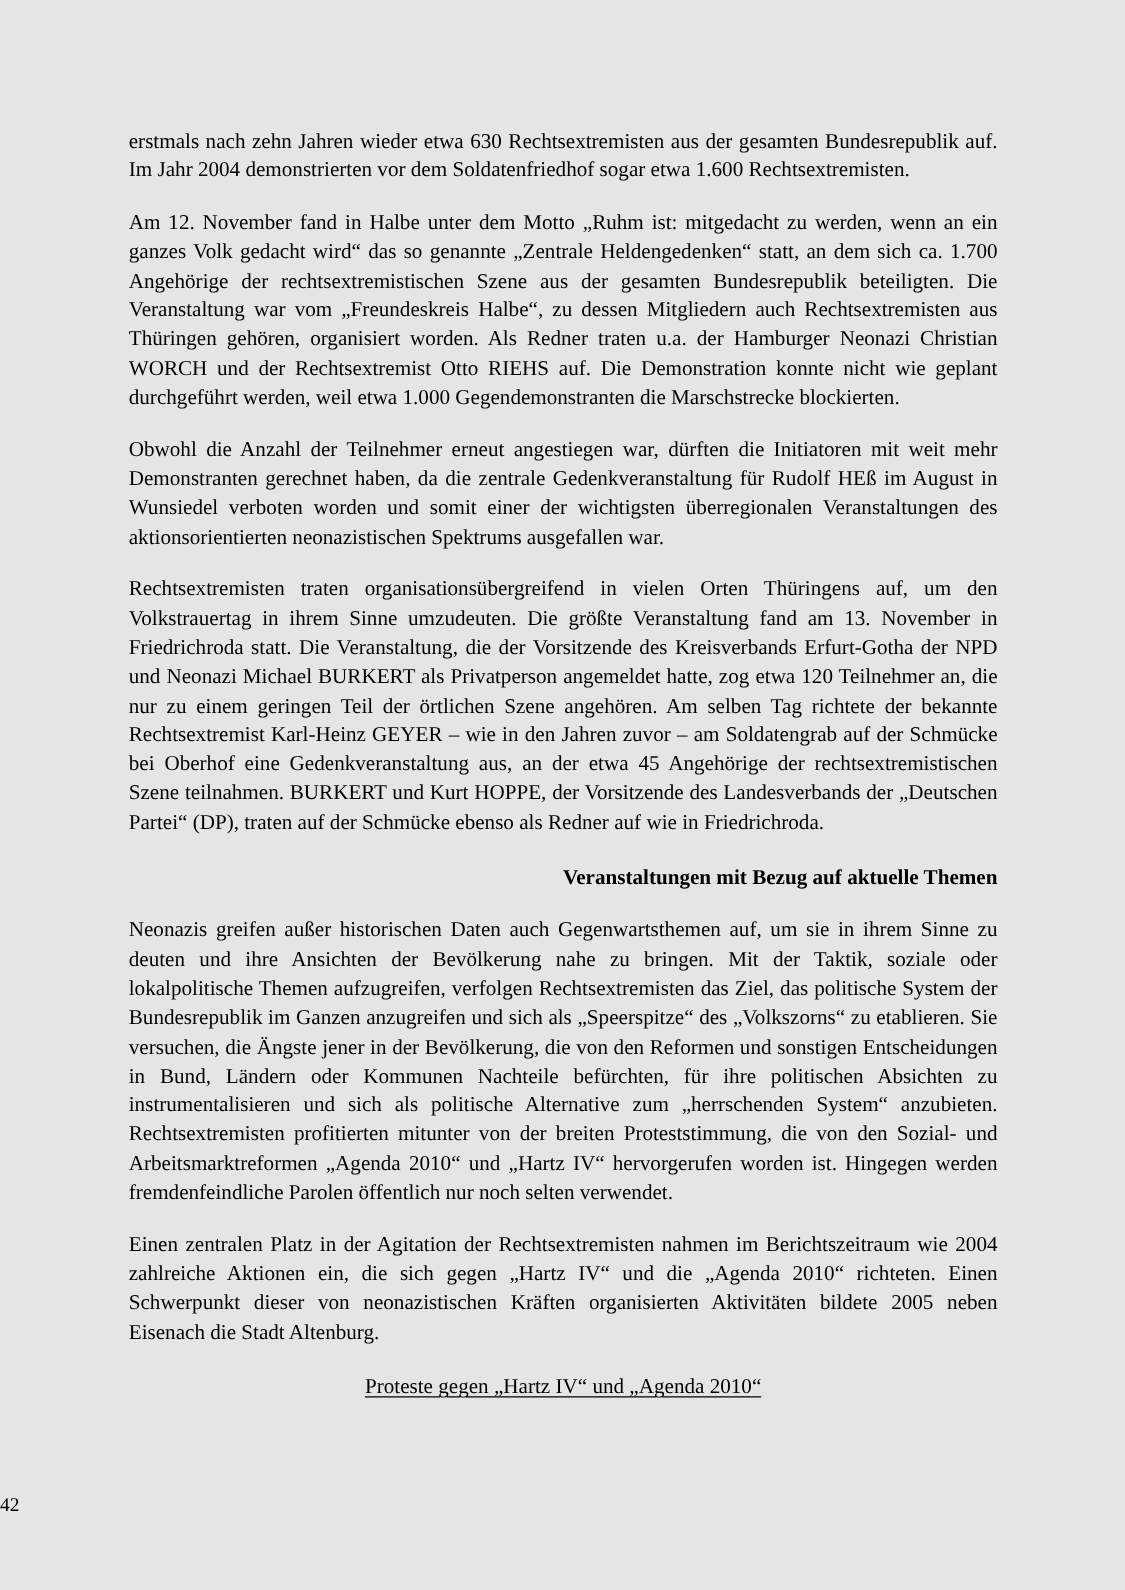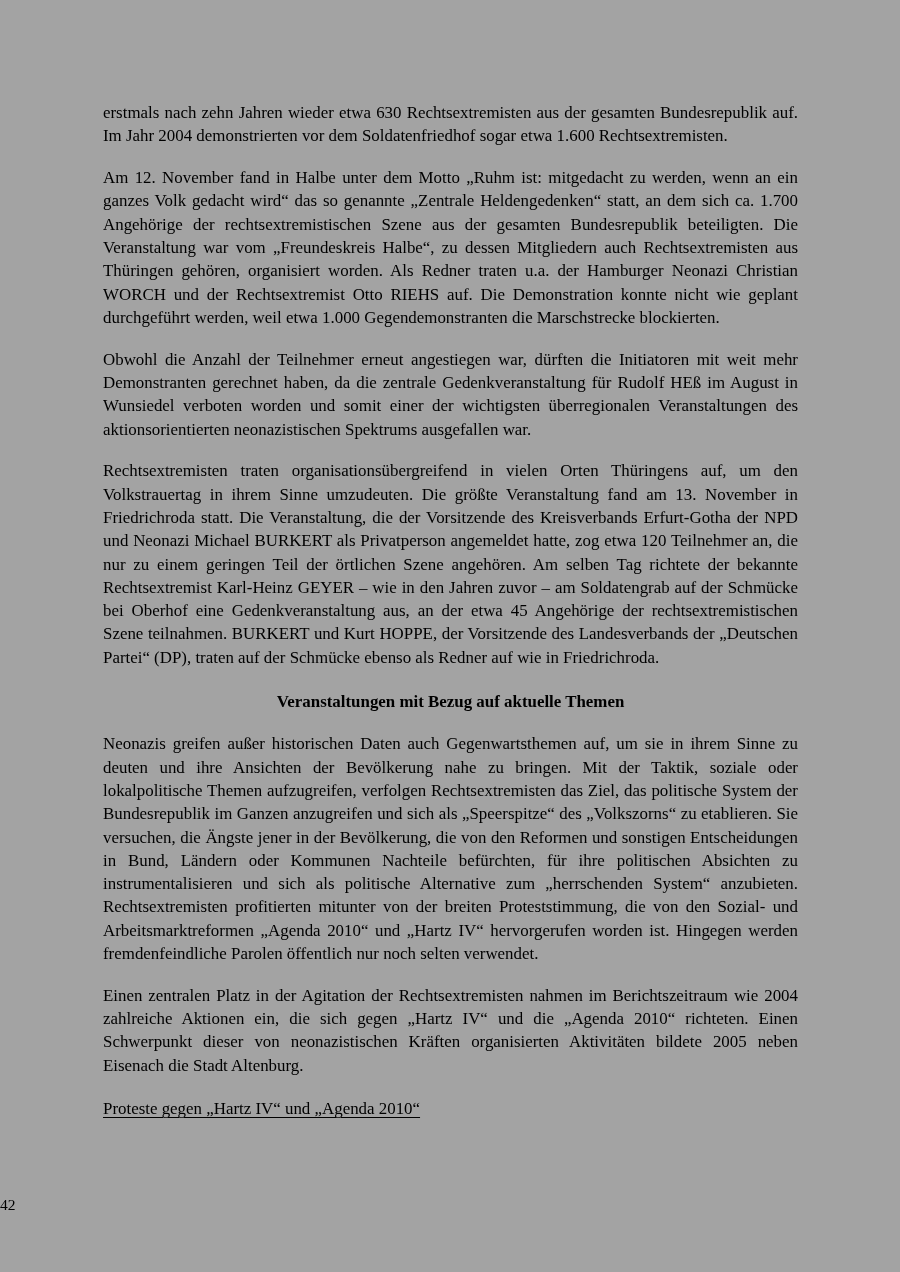--- a/index.html
+++ b/index.html
@@ -15,21 +15,21 @@
     font-family: "Liberation Serif", "DejaVu Serif", serif;
     color: #000000;
     -webkit-font-smoothing: antialiased;
   }
   .page {
     position: absolute;
     left: 0;
     top: 0;
     width: 900px;
     height: 1272px;
-    background: #a3a3a3;
+    background: #e5e5e5;
     overflow: hidden;
   }
   .content {
     position: absolute;
     left: 103px;
     top: 101px;
     width: 695px;
   }
   p.para {
     margin: 0 0 18.5px 0;
@@ -41,27 +41,27 @@
     word-spacing: 0px;
   }
   p.para:last-of-type {
     margin-bottom: 15px;
   }
   h2.section-heading {
     margin: 21px 0 19px 0;
     font-size: 16.9px;
     line-height: 23.3px;
     font-weight: bold;
-    text-align: center;
+    text-align: right;
   }
   .sub-heading {
     margin: 20px 0 0 0;
     font-size: 16.9px;
     line-height: 23.3px;
-    text-align: left;
+    text-align: center;
   }
   .sub-heading span.ul {
     text-decoration: underline;
     text-underline-offset: 2.5px;
     text-decoration-thickness: 1px;
   }
   .page-number {
     position: absolute;
     left: 0;
     top: 1196px;

